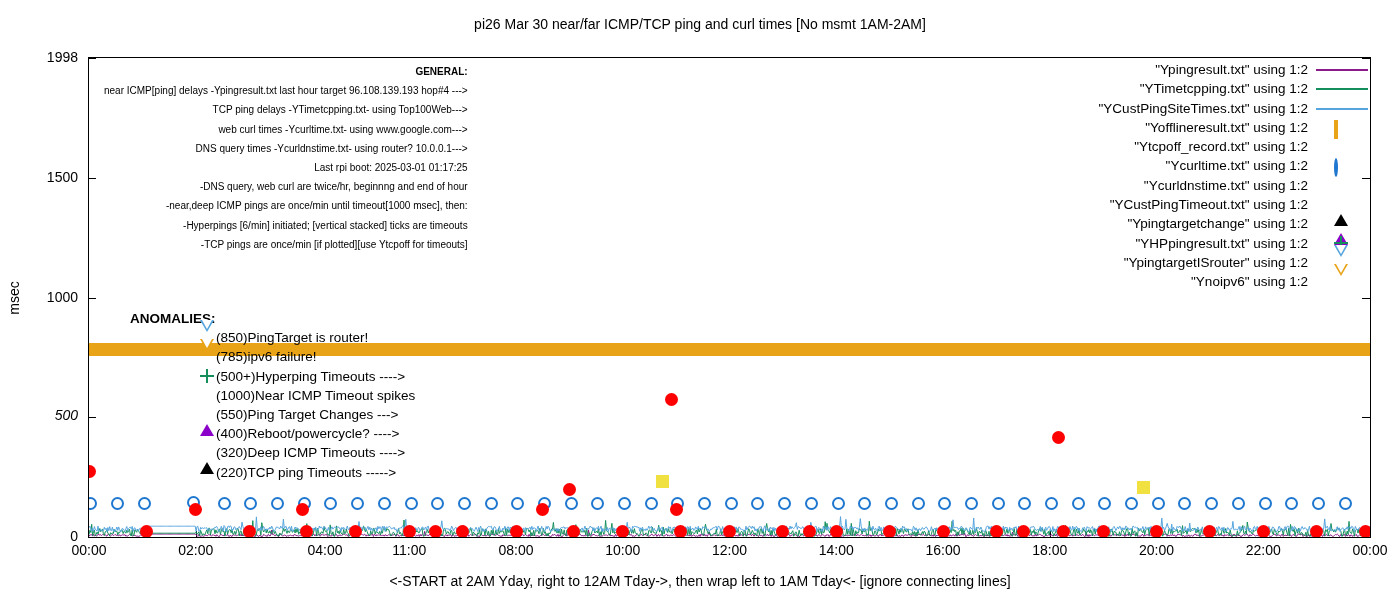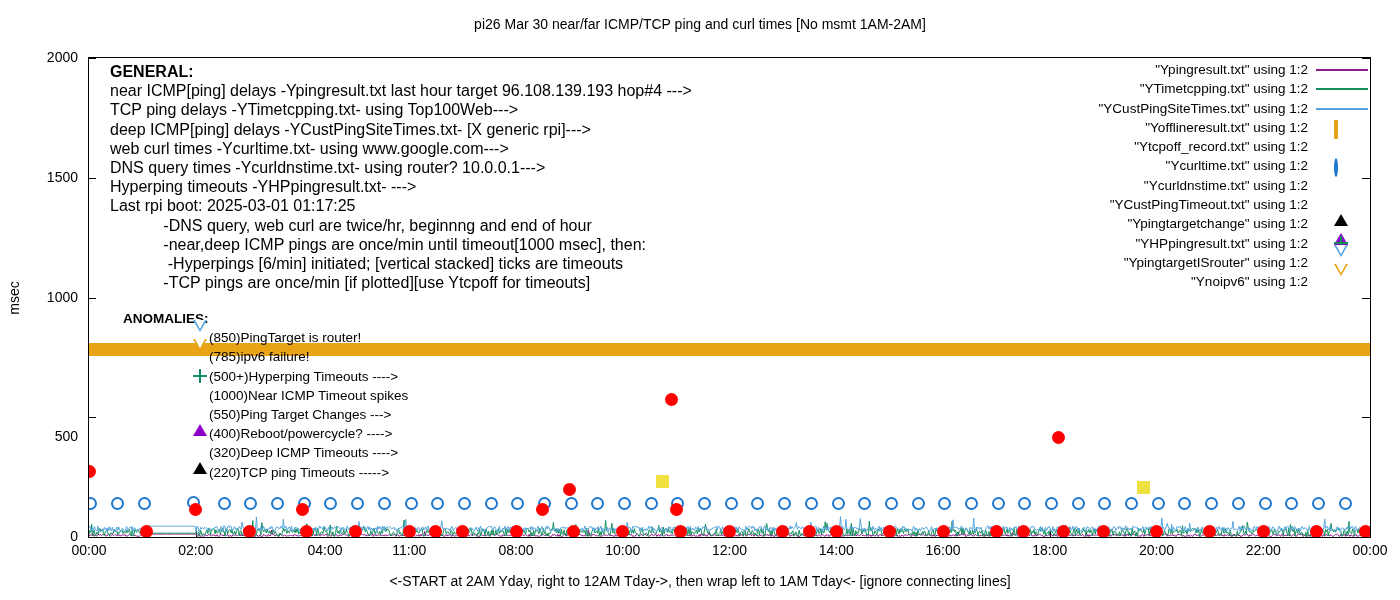--- a/index.html
+++ b/index.html
@@ -13,23 +13,23 @@
   #ylabel{left:-16px;top:290px;width:60px;text-align:center;font-size:14px;
           transform:rotate(-90deg);}
   .ytick-label{width:56px;text-align:right;font-size:14px;left:22px;}
   .ytick-mark{left:88px;width:8px;height:1px;background:#000;}
   .ytick-mark-r{left:1362px;width:8px;height:1px;background:#000;}
   .xtick-label{width:80px;text-align:center;font-size:14px;}
   .xtick-mark{top:531px;width:1px;height:7px;background:#000;}
   #xlabel{left:0;top:573px;width:1400px;text-align:center;font-size:14px;}
 
   
-  #general-block{left:110px;top:62px;font-size:16px;line-height:19.2px;}
+  #general-block{left:104px;top:62px;font-size:10px;line-height:19.2px;text-align:right;}
   #general-block .hdr{font-weight:bold;}
-  #anomalies-block{left:123px;top:309px;font-size:13.5px;line-height:19.2px;}
+  #anomalies-block{left:130px;top:309px;font-size:13.5px;line-height:19.2px;}
   #anomalies-block .hdr{font-weight:bold;}
   .anom-row{position:relative;height:19.2px;white-space:nowrap;}
   .anom-row .txt{margin-left:86px;display:inline-block;}
   .anom-sym{position:absolute;left:70px;top:2px;width:16px;height:15px;}
 
   
   #legend{right:30px;top:60px;width:340px;font-size:13.5px;line-height:19.3px;}
   .leg-row{display:flex;align-items:center;justify-content:flex-end;height:19.3px;}
   .leg-txt{text-align:right;white-space:nowrap;}
   .leg-key{width:62px;height:19.3px;position:relative;flex:0 0 62px;}
@@ -85,30 +85,30 @@
   <div class="abs" id="chart-title">pi26 Mar 30  near/far ICMP/TCP ping and curl times [No msmt 1AM-2AM]</div>
 
   <div class="abs" id="ylabel">msec</div>
 
   <div class="abs" id="plot-frame"></div>
 
   <div class="abs" id="ytick-labels">
       <div class="abs ytick-label" style="top: 528px;">0</div>
       <div class="abs ytick-mark" style="top: 537px;"></div>
       <div class="abs ytick-mark-r" style="top: 537px;"></div>
-      <div class="abs ytick-label" style="top: 428px;">500</div>
+      <div class="abs ytick-label" style="top: 407px; font-style: italic;">500</div>
       <div class="abs ytick-mark" style="top: 417px;"></div>
       <div class="abs ytick-mark-r" style="top: 417px;"></div>
       <div class="abs ytick-label" style="top: 288.5px;">1000</div>
       <div class="abs ytick-mark" style="top: 298px;"></div>
       <div class="abs ytick-mark-r" style="top: 298px;"></div>
       <div class="abs ytick-label" style="top: 168.75px;">1500</div>
       <div class="abs ytick-mark" style="top: 178px;"></div>
       <div class="abs ytick-mark-r" style="top: 178px;"></div>
-      <div class="abs ytick-label" style="top: 49px;">2000</div>
+      <div class="abs ytick-label" style="top: 49px;">1998</div>
       <div class="abs ytick-mark" style="top: 58px;"></div>
       <div class="abs ytick-mark-r" style="top: 58px;"></div>
     </div>
   <div class="abs" id="xtick-labels">
       <div class="abs xtick-label" style="left: 49px; top: 542px;">00:00</div>
       <div class="abs xtick-label" style="left: 155.75px; top: 542px;">02:00</div>
       <div class="abs xtick-mark" style="left: 196px;"></div>
       <div class="abs xtick-label" style="left: 262.5px; top: 542px; text-align: right;">04:00</div>
       <div class="abs xtick-mark" style="left: 303px;"></div>
       <div class="abs xtick-label" style="left: 369.25px; top: 542px;">11:00</div>
@@ -224,24 +224,22 @@
         <div class="mk mk-ysq" style="left: 573.781px; top: 423.915px;"></div>
         <div class="mk mk-ysq" style="left: 1054.16px; top: 429.902px;"></div>
       </div>
   </div>
 
   <div class="abs" id="general-block">
     <div class="hdr">GENERAL:</div>
     <div id="general-lines">
         <div style="white-space: pre;">near ICMP[ping] delays -Ypingresult.txt last hour target 96.108.139.193 hop#4 ---&gt;</div>
         <div style="white-space: pre;">TCP ping delays -YTimetcpping.txt- using Top100Web---&gt;</div>
-        <div style="white-space: pre;">deep ICMP[ping] delays -YCustPingSiteTimes.txt- [X generic rpi]---&gt;</div>
         <div style="white-space: pre;">web curl times -Ycurltime.txt- using www.google.com---&gt;</div>
         <div style="white-space: pre;">DNS query times -Ycurldnstime.txt- using router? 10.0.0.1---&gt;</div>
-        <div style="white-space: pre;">Hyperping timeouts -YHPpingresult.txt- ---&gt;</div>
         <div style="white-space: pre;">Last rpi boot: 2025-03-01 01:17:25</div>
         <div style="white-space: pre;">            -DNS query, web curl are twice/hr, beginnng and end of hour</div>
         <div style="white-space: pre;">            -near,deep ICMP pings are once/min until timeout[1000 msec], then:</div>
         <div style="white-space: pre;">             -Hyperpings [6/min] initiated; [vertical stacked] ticks are timeouts</div>
         <div style="white-space: pre;">            -TCP pings are once/min [if plotted][use Ytcpoff for timeouts]</div>
       </div>
   </div>
 
   <div class="abs" id="anomalies-block">
     <div class="hdr">ANOMALIES:</div>

